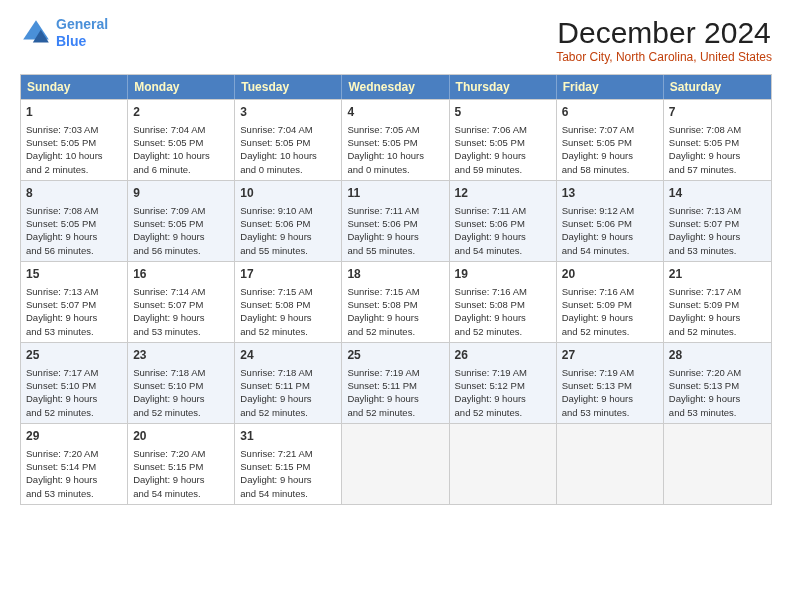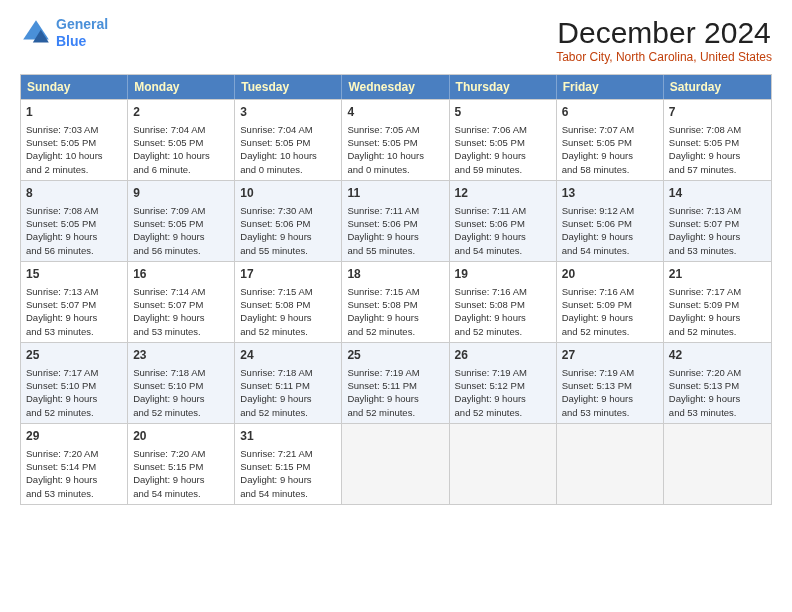--- a/index.html
+++ b/index.html
@@ -195,21 +195,21 @@
           </div>
           <div class="cal-cell alt-row">
             <span class="day-num">9</span>
             <div>Sunrise: 7:09 AM</div>
             <div>Sunset: 5:05 PM</div>
             <div>Daylight: 9 hours</div>
             <div>and 56 minutes.</div>
           </div>
           <div class="cal-cell alt-row">
             <span class="day-num">10</span>
-            <div>Sunrise: 7:30 AM</div>
+            <div>Sunrise: 9:10 AM</div>
             <div>Sunset: 5:06 PM</div>
             <div>Daylight: 9 hours</div>
             <div>and 55 minutes.</div>
           </div>
           <div class="cal-cell alt-row">
             <span class="day-num">11</span>
             <div>Sunrise: 7:11 AM</div>
             <div>Sunset: 5:06 PM</div>
             <div>Daylight: 9 hours</div>
             <div>and 55 minutes.</div>
@@ -324,21 +324,21 @@
             <div>and 52 minutes.</div>
           </div>
           <div class="cal-cell alt-row">
             <span class="day-num">27</span>
             <div>Sunrise: 7:19 AM</div>
             <div>Sunset: 5:13 PM</div>
             <div>Daylight: 9 hours</div>
             <div>and 53 minutes.</div>
           </div>
           <div class="cal-cell alt-row">
-            <span class="day-num">42</span>
+            <span class="day-num">28</span>
             <div>Sunrise: 7:20 AM</div>
             <div>Sunset: 5:13 PM</div>
             <div>Daylight: 9 hours</div>
             <div>and 53 minutes.</div>
           </div>
         </div>
         <div class="cal-week">
           <div class="cal-cell">
             <span class="day-num">29</span>
             <div>Sunrise: 7:20 AM</div>

